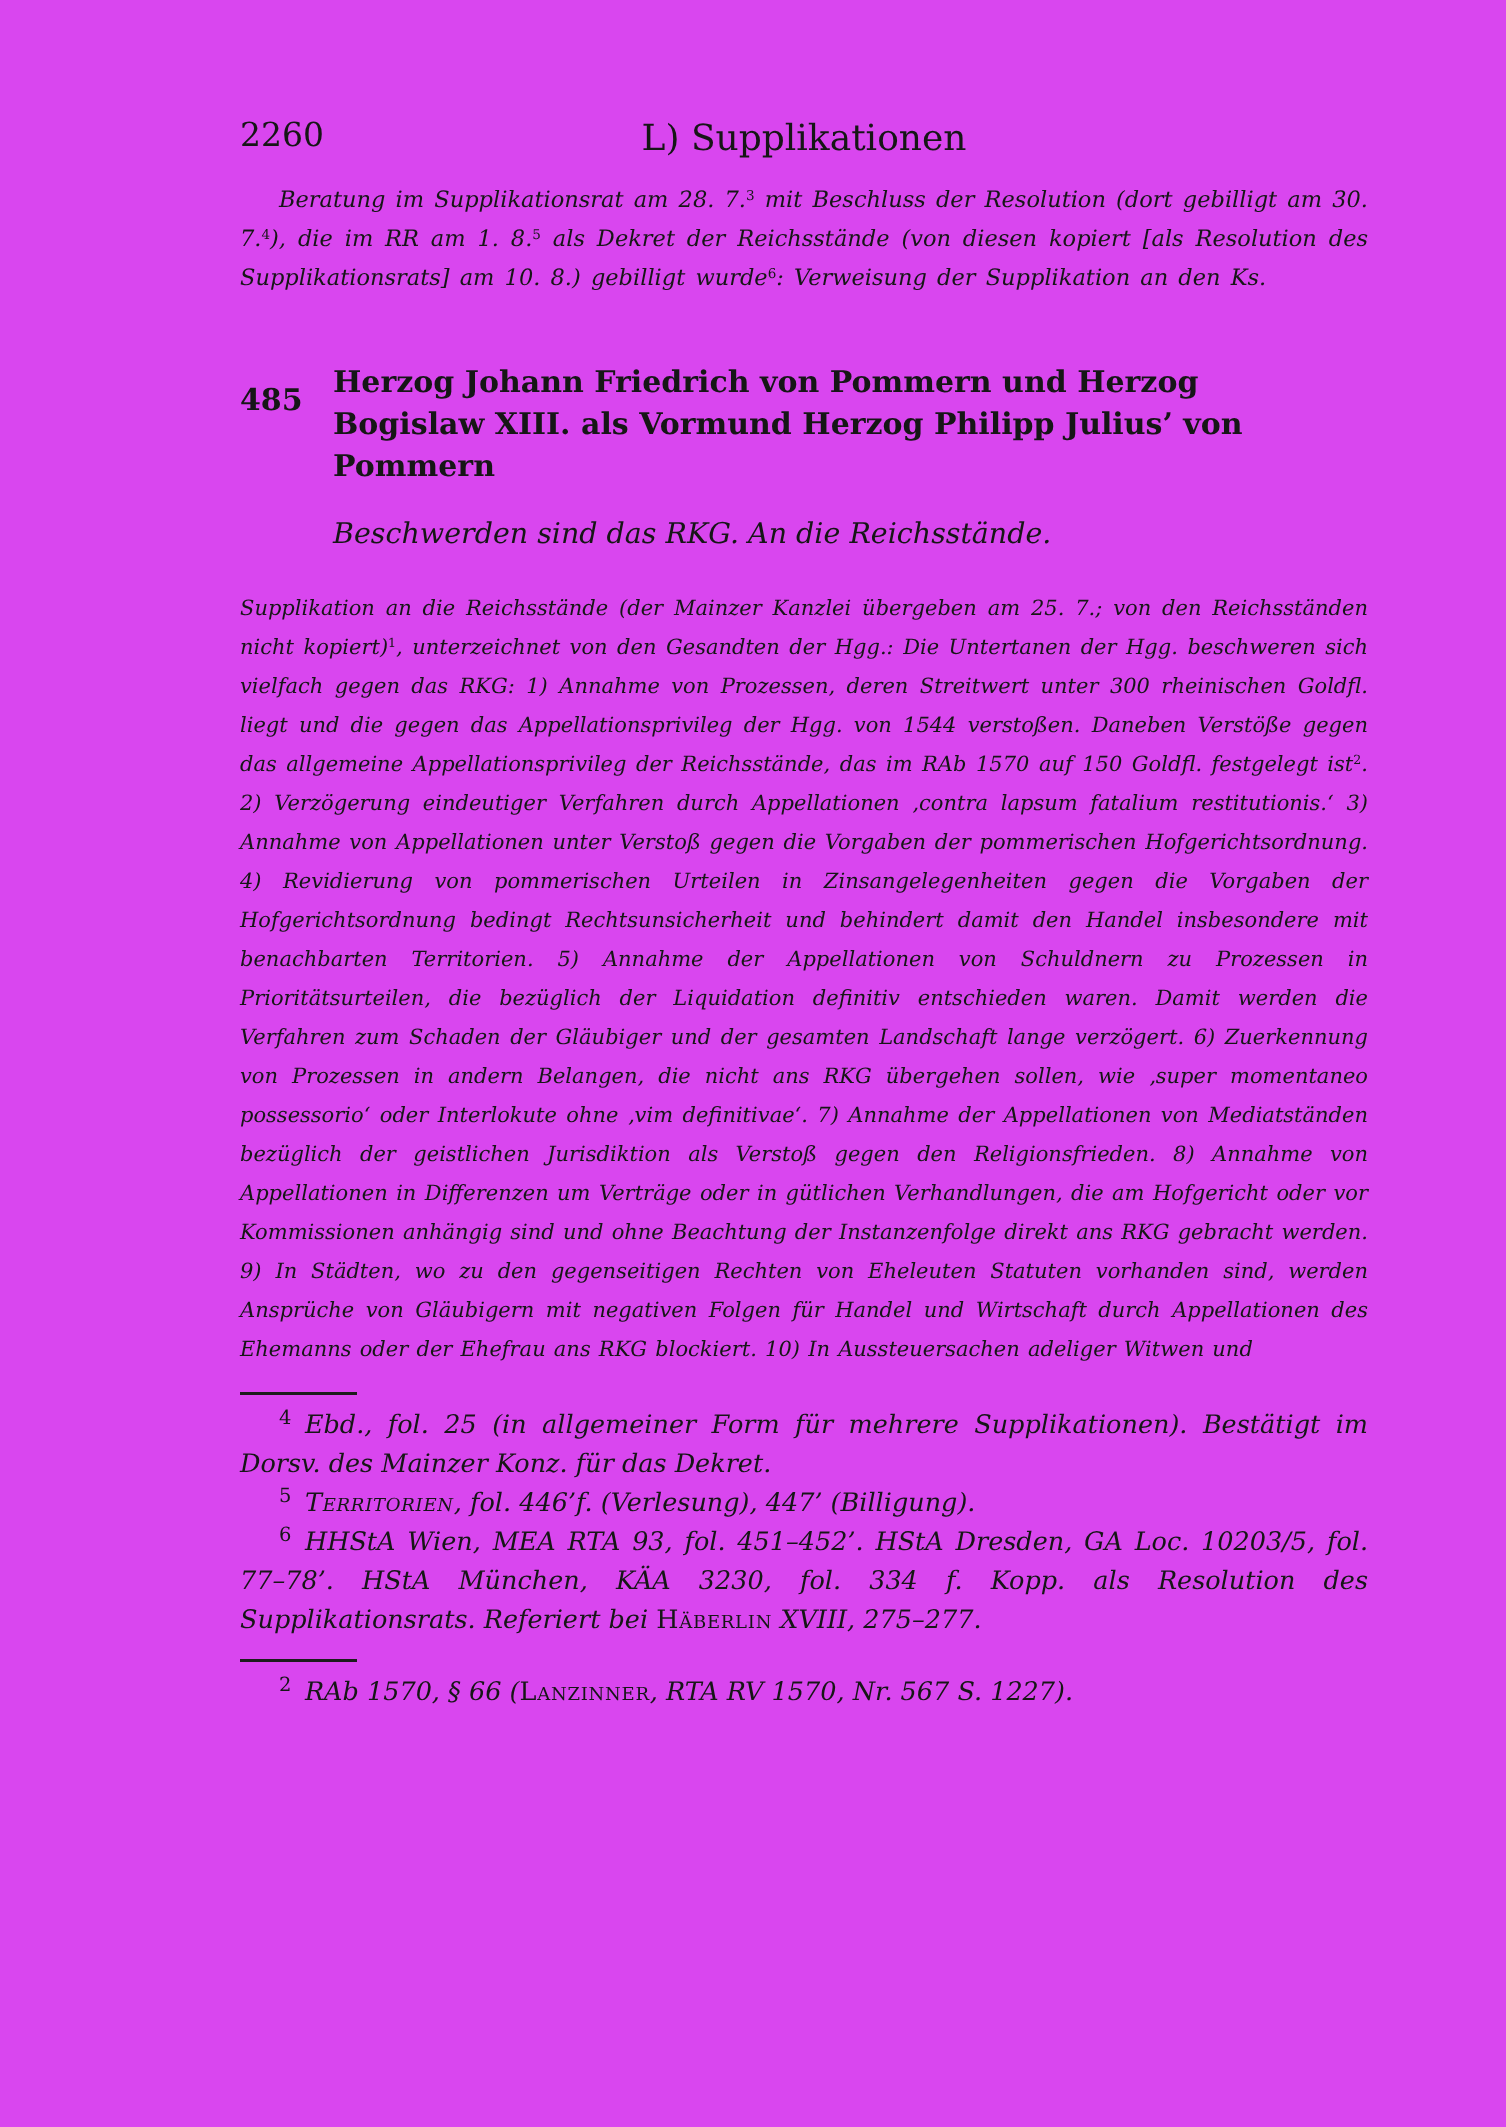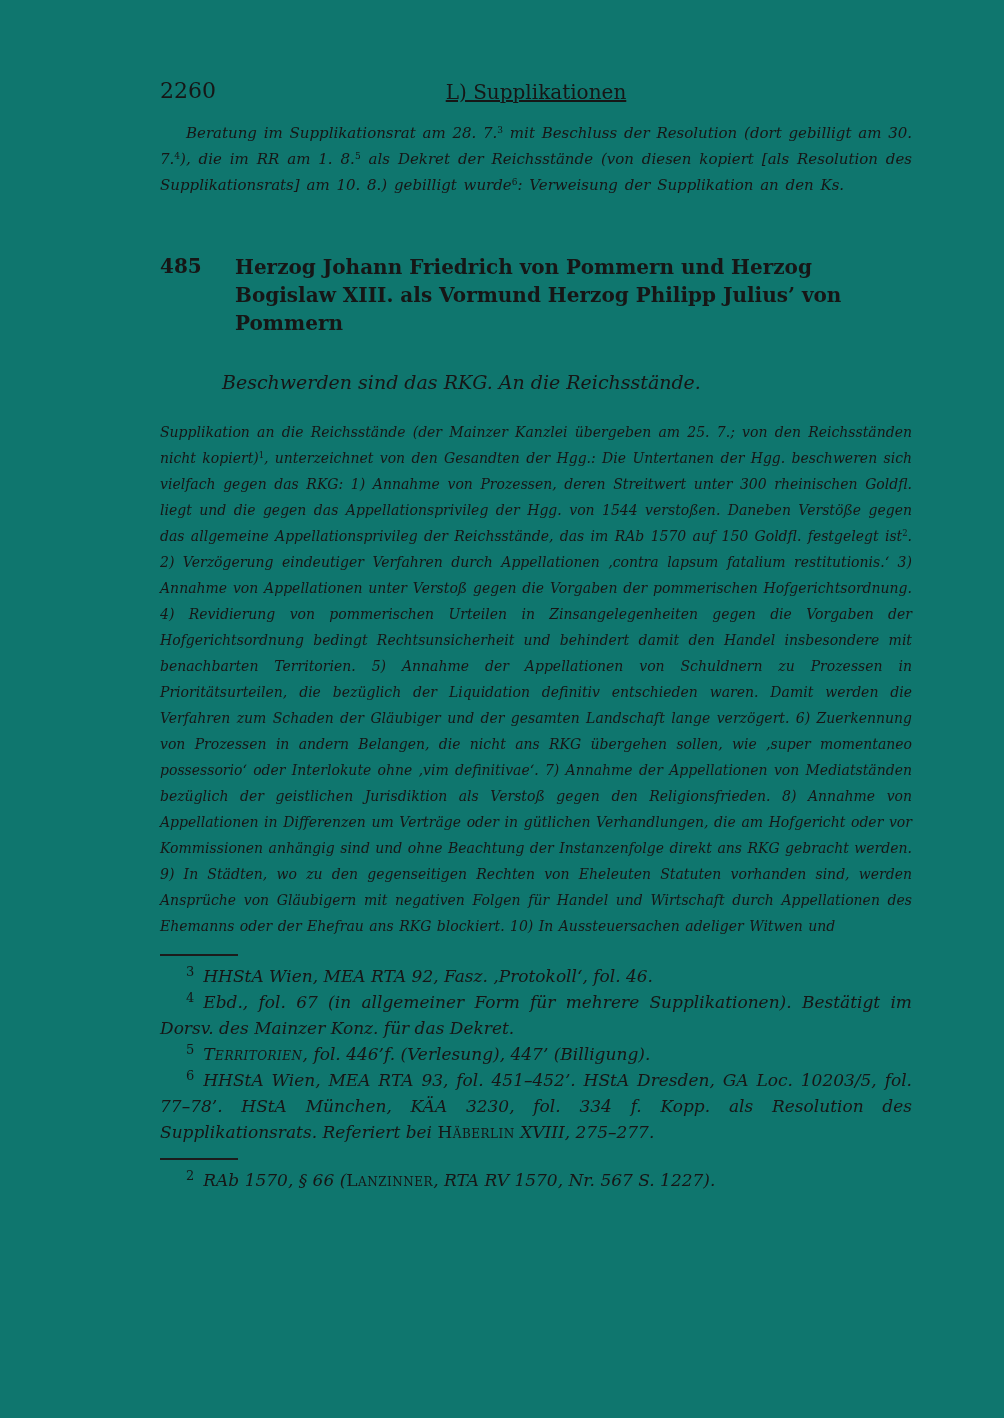--- a/index.html
+++ b/index.html
@@ -5,21 +5,21 @@
   html, body {
     margin: 0;
     padding: 0;
     background: #ffffff;
   }
   .page {
     position: relative;
     width: 1004px;
     height: 1418px;
     box-sizing: border-box;
-    background: #0f766e;
+    background: #d946ef;
     color: #161616;
     font-family: "DejaVu Serif", "Liberation Serif", serif;
     padding: 78px 92px 0 160px;
     overflow: hidden;
   }
   .running-header {
     position: relative;
     height: 30px;
   }
   .pagenum {
@@ -28,23 +28,22 @@
     top: 0;
     font-size: 22px;
     line-height: 26px;
   }
   .runhead {
     position: absolute;
     left: 0;
     right: 0;
     top: 2px;
     text-align: center;
-    font-size: 20px;
+    font-size: 24px;
     line-height: 24px;
-    text-decoration: underline;
   }
   .intro {
     margin: 12px 0 0 0;
     font-style: italic;
     font-size: 15px;
     line-height: 26px;
     text-align: justify;
     text-indent: 26px;
     word-spacing: 2px;
   }
@@ -54,21 +53,21 @@
     font-weight: bold;
     font-size: 20px;
     line-height: 28px;
   }
   .entry-num {
     width: 62px;
     flex: none;
     margin-top: 12px;
   }
   .entry-title {
-    margin: 13px;
+    margin: 0;
     font-size: inherit;
     font-weight: bold;
     line-height: inherit;
     max-width: 666px;
   }
   .subtitle {
     margin: 20px 0 0 62px;
     font-style: italic;
     font-size: 19px;
     line-height: 24px;
@@ -142,22 +141,21 @@
     <h2 class="entry-title">Herzog Johann Friedrich von Pommern und Herzog Bogislaw XIII. als Vormund Herzog Philipp Julius’ von Pommern</h2>
   </div>
 
   <p class="subtitle">Beschwerden sind das RKG. An die Reichsstände.</p>
 
   <p class="body-text">Supplikation an die Reichsstände (der Mainzer Kanzlei übergeben am 25. 7.; von den Reichsständen nicht kopiert)<sup class="ref">1</sup>, unterzeichnet von den Gesandten der Hgg.: Die Untertanen der Hgg. beschweren sich vielfach gegen das RKG: 1) Annahme von Prozessen, deren Streitwert unter 300 rheinischen Goldfl. liegt und die gegen das Appellationsprivileg der Hgg. von 1544 verstoßen. Daneben Verstöße gegen das allgemeine Appellationsprivileg der Reichsstände, das im RAb 1570 auf 150 Goldfl. festgelegt ist<sup class="ref">2</sup>. 2) Verzögerung eindeutiger Verfahren durch Appellationen ‚contra lapsum fatalium restitutionis.‘ 3) Annahme von Appellationen unter Verstoß gegen die Vorgaben der pommerischen Hofgerichtsordnung. 4) Revidierung von pommerischen Urteilen in Zinsangelegenheiten gegen die Vorgaben der Hofgerichtsordnung bedingt Rechtsunsicherheit und behindert damit den Handel insbesondere mit benachbarten Territorien. 5) Annahme der Appellationen von Schuldnern zu Prozessen in Prioritätsurteilen, die bezüglich der Liquidation definitiv entschieden waren. Damit werden die Verfahren zum Schaden der Gläubiger und der gesamten Landschaft lange verzögert. 6) Zuerkennung von Prozessen in andern Belangen, die nicht ans RKG übergehen sollen, wie ‚super momentaneo possessorio‘ oder Interlokute ohne ‚vim definitivae‘. 7) Annahme der Appellationen von Mediatständen bezüglich der geistlichen Jurisdiktion als Verstoß gegen den Religionsfrieden. 8) Annahme von Appellationen in Differenzen um Verträge oder in gütlichen Verhandlungen, die am Hofgericht oder vor Kommissionen anhängig sind und ohne Beachtung der Instanzenfolge direkt ans RKG gebracht werden. 9) In Städten, wo zu den gegenseitigen Rechten von Eheleuten Statuten vorhanden sind, werden Ansprüche von Gläubigern mit negativen Folgen für Handel und Wirtschaft durch Appellationen des Ehemanns oder der Ehefrau ans RKG blockiert. 10) In Aussteuersachen adeliger Witwen und</p>
 
   <div class="fn-rule"></div>
 
   <div class="footnotes">
-    <p class="footnote"><sup class="fn-marker">3</sup><span>HHStA Wien, MEA RTA 92, Fasz. ‚Protokoll‘, fol. 46.</span></p>
-    <p class="footnote"><sup class="fn-marker">4</sup><span>Ebd., fol. 67 (in allgemeiner Form für mehrere Supplikationen). Bestätigt im Dorsv. des Mainzer Konz. für das Dekret.</span></p>
+    <p class="footnote"><sup class="fn-marker">4</sup><span>Ebd., fol. 25 (in allgemeiner Form für mehrere Supplikationen). Bestätigt im Dorsv. des Mainzer Konz. für das Dekret.</span></p>
     <p class="footnote"><sup class="fn-marker">5</sup><span><span class="sci">Territorien</span>, fol. 446’f. (Verlesung), 447’ (Billigung).</span></p>
     <p class="footnote"><sup class="fn-marker">6</sup><span>HHStA Wien, MEA RTA 93, fol. 451–452’. HStA Dresden, GA Loc. 10203/5, fol. 77–78’. HStA München, KÄA 3230, fol. 334 f. Kopp. als Resolution des Supplikationsrats. Referiert bei <span class="sc">Häberlin</span> XVIII, 275–277.</span></p>
   </div>
 
   <div class="fn-rule second"></div>
 
   <div class="footnotes">
     <p class="footnote"><sup class="fn-marker">2</sup><span>RAb 1570, § 66 (<span class="sc">Lanzinner</span>, RTA RV 1570, Nr. 567 S. 1227).</span></p>
   </div>
 

